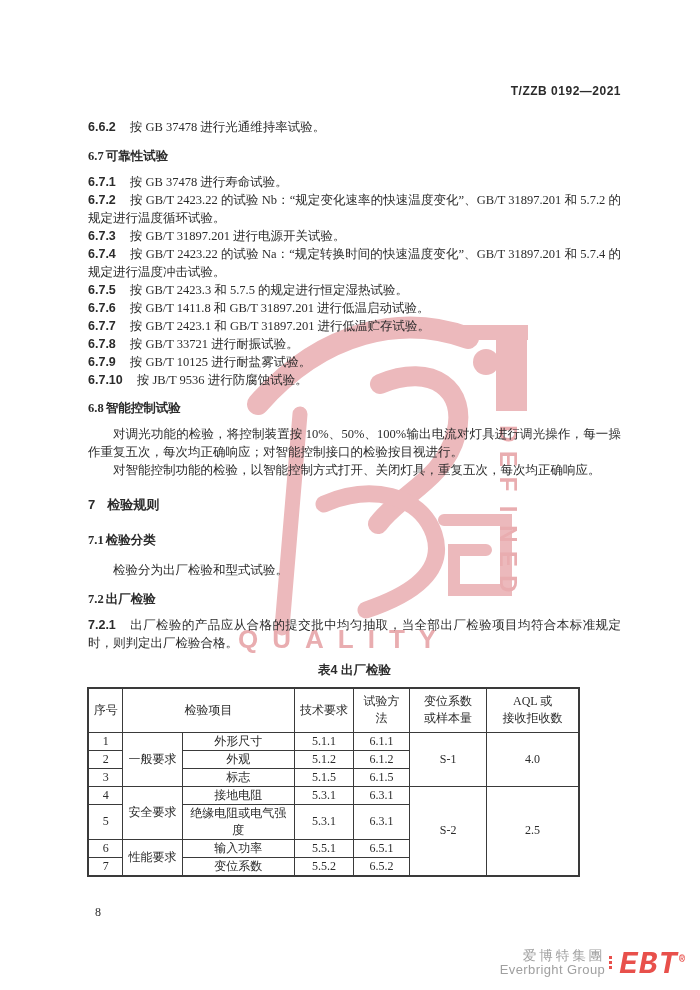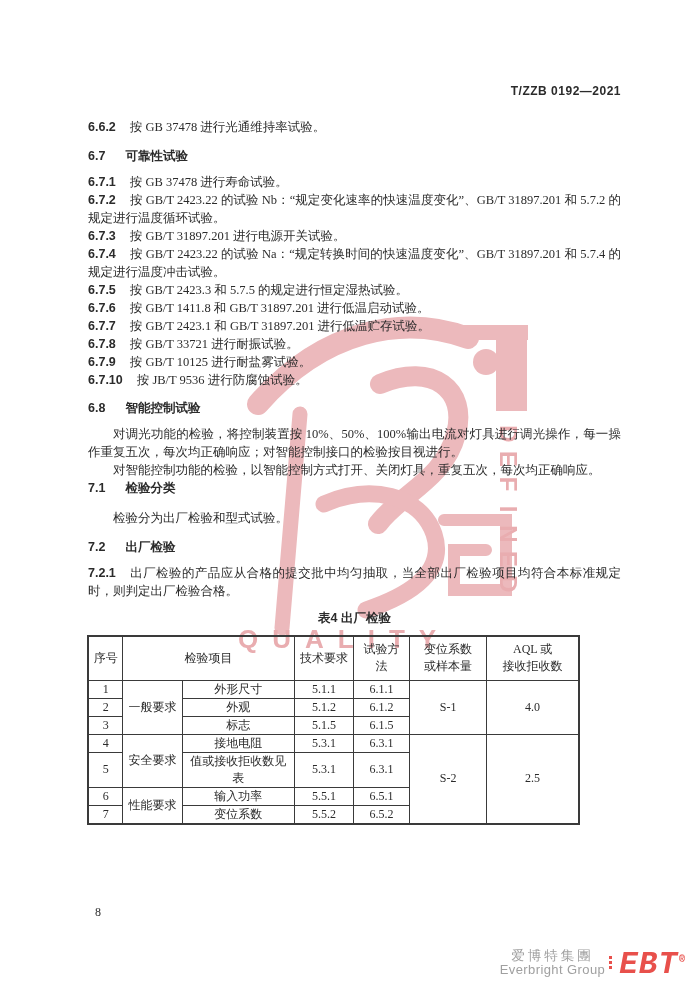--- a/index.html
+++ b/index.html
@@ -22,42 +22,42 @@
     font-family:"Liberation Sans","DejaVu Sans",sans-serif; font-weight:bold; font-size:26px;
     letter-spacing:14px; color:#e9adb0; }
   
   .content { position:absolute; left:88px; top:84px; width:533px; z-index:1; }
   .std-code { font-family:"Liberation Sans","DejaVu Sans",sans-serif; font-weight:bold;
     font-size:12px; letter-spacing:.5px; margin-bottom:20px;text-align:right; }
   p.clause { font-size:12.5px; line-height:18px; text-align:justify; }
   p.clause .num { font-family:"Liberation Sans","DejaVu Sans",sans-serif; font-weight:bold; margin-right:14px; }
   .h2 { font-family:"Liberation Sans","DejaVu Sans",sans-serif; font-weight:bold;
     font-size:12.5px; line-height:18px; margin:11px 0 8px; }
-  .h2 .num { margin-right:20px; }
+  .h2 .num { margin-right:2px;font-family:Liberation Serif, serif; }
   .h1 { font-family:"Liberation Sans","DejaVu Sans",sans-serif; font-weight:bold;
     font-size:13px; line-height:18px; margin:17px 0 17px; }
   .h1 .num { margin-right:12px; }
   p.indent { text-indent:2em; }
   .mt10 { margin-top:10px; } .mt4 { margin-top:4px; }
   .h2.mb12 { margin-bottom:12px; }
   
   .tbl-caption { font-family:"Liberation Sans","DejaVu Sans",sans-serif; font-weight:bold;
     font-size:12.5px; text-align:center; margin:10px 0 8px; }
   table.factory { border-collapse:collapse; width:493px; margin-left:-1px;
     font-size:12px; color:#2b2b2b; border:2px solid #3a3a3a; }
   table.factory th, table.factory td { border:1px solid #3a3a3a; padding:0 4px; text-align:center; }
   table.factory thead th { height:44px; font-weight:normal; line-height:17px; }
   table.factory tbody td { height:18px; }
   td.item { text-align:left; padding-left:7px; }
   col.c-no{width:7.1%;} col.c-grp{width:12.1%;} col.c-item{width:22.8%;}
   col.c-tech{width:12.1%;} col.c-meth{width:11.4%;} col.c-lvl{width:15.7%;} col.c-aql{width:18.8%;}
   
   .page-num { position:absolute; left:95px; top:905px; z-index:1; font-size:12px; }
   .logo { position:absolute; right:14px; top:944px; z-index:1; display:flex; align-items:center; }
-  .logo-txt { text-align:center; color:#a0a0a0; font-family:"Liberation Sans","DejaVu Sans",sans-serif; }
+  .logo-txt { text-align:right; color:#a0a0a0; font-family:"Liberation Sans","DejaVu Sans",sans-serif; }
   .logo-cn { font-size:13.5px; letter-spacing:3px; line-height:15px; }
   .logo-en { font-size:13px; letter-spacing:.4px; line-height:13px; }
   .logo-marks { display:flex; flex-direction:column; gap:2px; margin:0 7px 0 4px; }
   .logo-marks i { width:3px; height:3px; background:#e8504b; }
   .logo-ebt { font-family:Liberation Mono, monospace; font-weight:900;
     font-style:italic; font-size:31px; line-height:31px; color:#e8504b; letter-spacing:1px; }
   .logo-reg { font-size:10px; vertical-align:super; font-style:normal; font-weight:bold; margin-left:1px; }
 </style>
 </head>
 <body>
@@ -106,20 +106,21 @@
     <p class="clause"><span class="num">6.7.7</span><span>按 GB/T 2423.1 和 GB/T 31897.201 进行低温贮存试验。</span></p>
     <p class="clause"><span class="num">6.7.8</span><span>按 GB/T 33721 进行耐振试验。</span></p>
     <p class="clause"><span class="num">6.7.9</span><span>按 GB/T 10125 进行耐盐雾试验。</span></p>
     <p class="clause"><span class="num">6.7.10</span><span>按 JB/T 9536 进行防腐蚀试验。</span></p>
 
     <div class="h2 mt10"><span class="num">6.8</span><span>智能控制试验</span></div>
 
     <p class="clause indent">对调光功能的检验，将控制装置按 10%、50%、100%输出电流对灯具进行调光操作，每一操作重复五次，每次均正确响应；对智能控制接口的检验按目视进行。</p>
     <p class="clause indent">对智能控制功能的检验，以智能控制方式打开、关闭灯具，重复五次，每次均正确响应。</p>
 
+    <div class="h1"><span class="num">7</span><span>检验规则</span></div>
 
     <div class="h2 mb12" style="margin-top:0"><span class="num">7.1</span><span>检验分类</span></div>
 
     <p class="clause indent">检验分为出厂检验和型式试验。</p>
 
     <div class="h2"><span class="num">7.2</span><span>出厂检验</span></div>
 
     <p class="clause"><span class="num">7.2.1</span><span>出厂检验的产品应从合格的提交批中均匀抽取，当全部出厂检验项目均符合本标准规定时，则判定出厂检验合格。</span></p>
 
     <div class="tbl-caption">表4 出厂检验</div>
@@ -176,21 +177,21 @@
           <td>4</td>
           <td rowspan="2">安全要求</td>
           <td class="item">接地电阻</td>
           <td>5.3.1</td>
           <td>6.3.1</td>
           <td rowspan="4">S-2</td>
           <td rowspan="4">2.5</td>
         </tr>
         <tr>
           <td>5</td>
-          <td class="item">值或接收拒收数见表</td>
+          <td class="item">绝缘电阻或电气强度</td>
           <td>5.3.1</td>
           <td>6.3.1</td>
         </tr>
         <tr>
           <td>6</td>
           <td rowspan="2">性能要求</td>
           <td class="item">输入功率</td>
           <td>5.5.1</td>
           <td>6.5.1</td>
         </tr>

